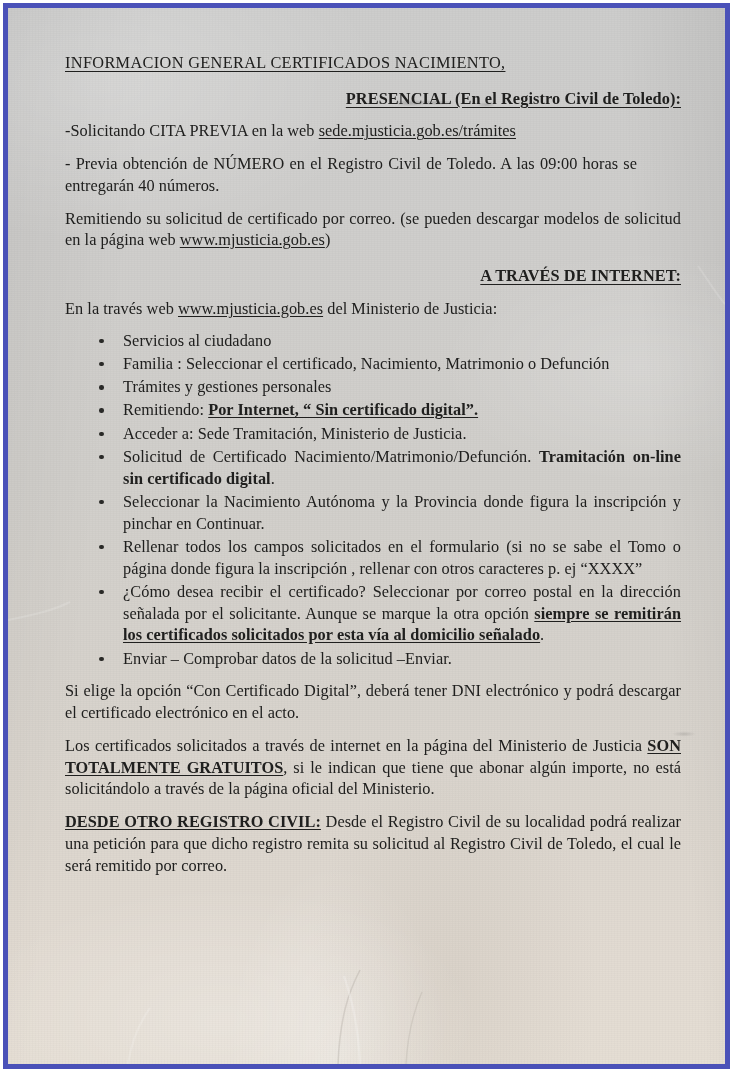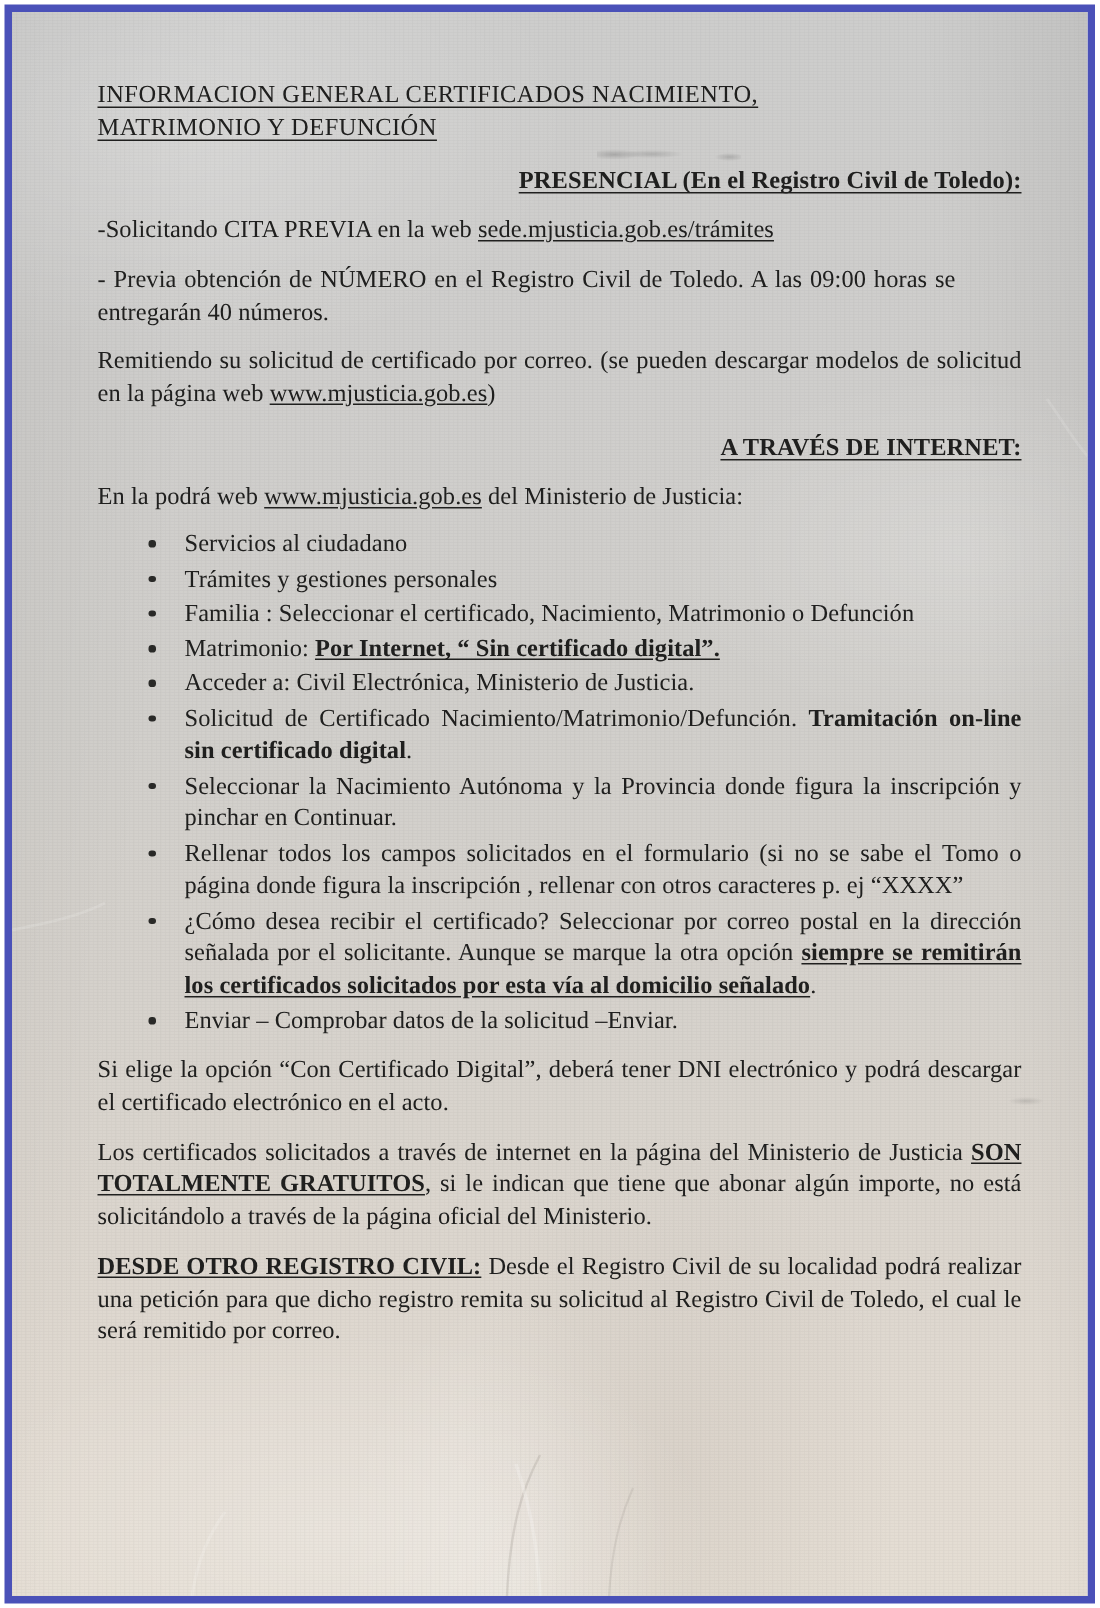--- a/index.html
+++ b/index.html
@@ -195,42 +195,41 @@
       <path d="M 690 258 C 700 272 708 286 717 296" stroke="rgba(255,255,255,0.28)" stroke-width="2" fill="none"></path>
     </svg>
 
     <div class="smudge"></div>
     <div class="smudge2"></div>
 
     <div id="content">
 
       <h1 class="doc-title">
         <span class="ln">INFORMACION GENERAL CERTIFICADOS NACIMIENTO,</span>
-        <span class="ln">MATRIMONIO Y DEFUNCIÓN</span>
       </h1>
 
       <div class="sec-head">PRESENCIAL (En el Registro Civil de Toledo):</div>
 
       <p class="para nojust"><span>-Solicitando CITA PREVIA en la web </span><span class="u">sede.mjusticia.gob.es/trámites</span></p>
 
       <p class="para indented">- Previa obtención de NÚMERO en el Registro Civil de Toledo. A las 09:00 horas se entregarán 40 números.</p>
 
 
       <p class="para"><span>Remitiendo su solicitud de certificado por correo. (se pueden descargar modelos de solicitud en la página web </span><span class="u">www.mjusticia.gob.es</span><span>)</span></p>
 
       <div class="sec-head">A TRAVÉS DE INTERNET:</div>
 
-      <p class="para nojust"><span>En la podrá web </span><span class="u">www.mjusticia.gob.es</span><span> del Ministerio de Justicia:</span></p>
+      <p class="para nojust"><span>En la través web </span><span class="u">www.mjusticia.gob.es</span><span> del Ministerio de Justicia:</span></p>
 
       <ul class="steps" id="steps-list">
           <li><span>Servicios al ciudadano</span></li>
+          <li><span>Familia : Seleccionar el certificado, Nacimiento, Matrimonio o Defunción</span></li>
           <li><span>Trámites y gestiones personales</span></li>
-          <li><span>Familia : Seleccionar el certificado, Nacimiento, Matrimonio o Defunción</span></li>
-          <li><span>Matrimonio: </span><span class="bu">Por Internet, “ Sin certificado digital”.</span></li>
-          <li><span>Acceder a: Civil Electrónica, Ministerio de Justicia.</span></li>
+          <li><span>Remitiendo: </span><span class="bu">Por Internet, “ Sin certificado digital”.</span></li>
+          <li><span>Acceder a: Sede Tramitación, Ministerio de Justicia.</span></li>
           <li><span>Solicitud de Certificado Nacimiento/Matrimonio/Defunción. </span><span class="b">Tramitación on-line sin certificado digital</span><span>.</span></li>
           <li><span>Seleccionar la Nacimiento Autónoma y la Provincia donde figura la inscripción y pinchar en Continuar.</span></li>
           <li><span>Rellenar todos los campos solicitados en el formulario (si no se sabe el Tomo o página donde figura la inscripción , rellenar con otros caracteres p. ej “XXXX”</span></li>
           <li><span>¿Cómo desea recibir el certificado? Seleccionar por correo postal en la dirección señalada por el solicitante. Aunque se marque la otra opción </span><span class="bu">siempre se remitirán los certificados solicitados por esta vía al domicilio señalado</span><span>.</span></li>
           <li><span>Enviar – Comprobar datos de la solicitud –Enviar.</span></li>
         </ul>
 
       <p class="para closing">Si elige la opción “Con Certificado Digital”, deberá tener DNI electrónico y podrá descargar el certificado electrónico en el acto.</p>
 
       <p class="para closing"><span>Los certificados solicitados a través de internet en la página del Ministerio de Justicia </span><span class="bu">SON TOTALMENTE GRATUITOS</span><span>, si le indican que tiene que abonar algún importe, no está solicitándolo a través de la página oficial del Ministerio.</span></p>

